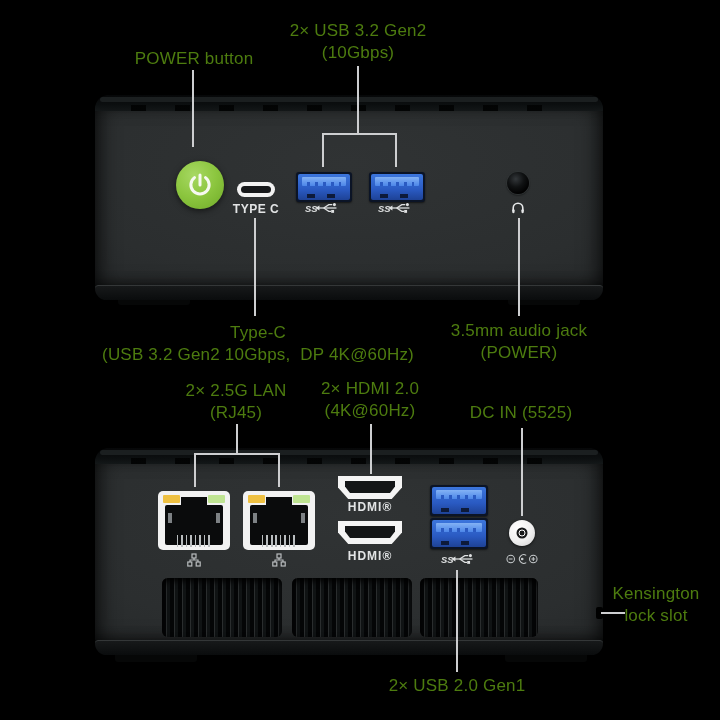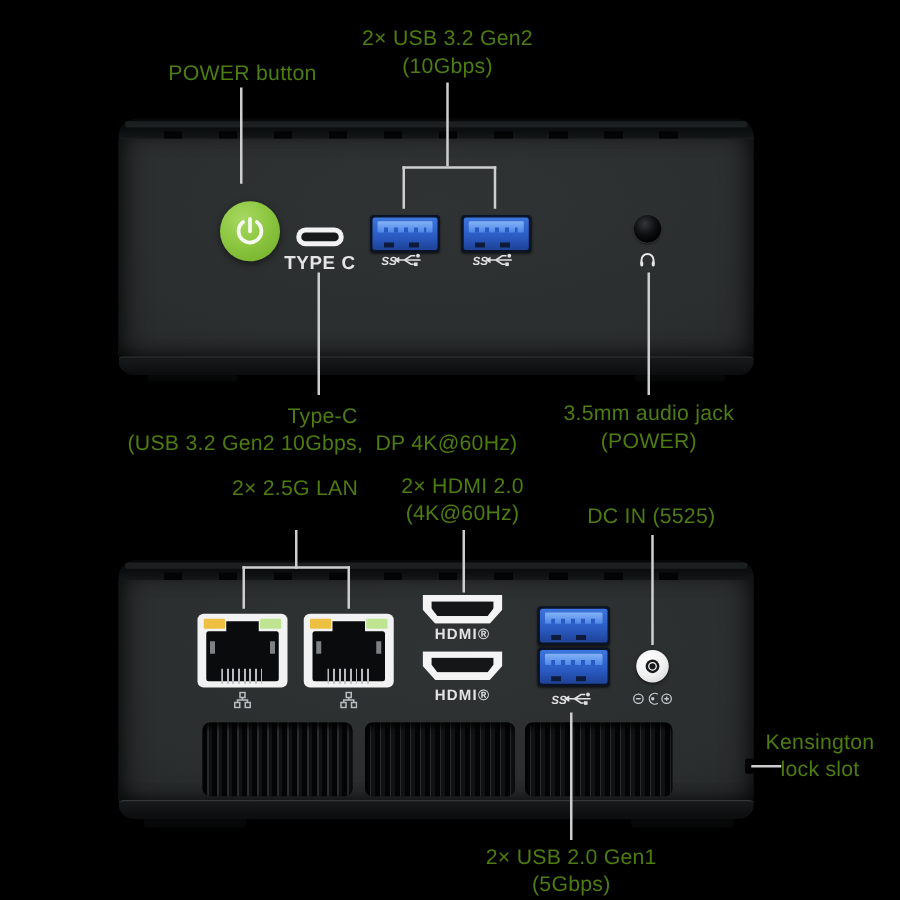--- a/index.html
+++ b/index.html
@@ -92,31 +92,31 @@
   <div class="label" style="left:78px;top:322px;width:360px;">
     <div>Type-C</div>
     <div>(USB 3.2 Gen2 10Gbps,&nbsp;&nbsp;DP 4K@60Hz)</div>
   </div>
   <div class="label" style="left:409px;top:320px;width:220px;">
     <div>3.5mm audio jack</div>
     <div>(POWER)</div>
   </div>
   <div class="label" style="left:126px;top:380px;width:220px;">
     <div>2× 2.5G LAN</div>
+    <div>(RJ45)</div>
   </div>
   <div class="label" style="left:260px;top:378px;width:220px;">
     <div>2× HDMI 2.0</div>
     <div>(4K@60Hz)</div>
   </div>
   <div class="label" style="left:411px;top:402px;width:220px;">
     <div>DC IN (5525)</div>
   </div>
   <div class="label" style="left:347px;top:675px;width:220px;">
     <div>2× USB 2.0 Gen1</div>
-    <div>(5Gbps)</div>
   </div>
   <div class="label" style="left:596px;top:583px;width:120px;">
     <div>Kensington</div>
     <div>lock slot</div>
   </div>
 
   <div class="vline" style="left:192px;top:70px;height:77px;"></div>
   <div class="vline" style="left:357px;top:66px;height:67px;"></div>
   <div class="hline" style="left:322px;top:133px;width:75px;"></div>
   <div class="vline" style="left:322px;top:133px;height:34px;"></div>
@@ -141,21 +141,21 @@
     <div class="dbottom"></div>
   </div>
 
   <div class="power-btn" style="left:176px;top:161px;">
     <svg viewBox="0 0 24 24" width="30" height="30" fill="none" stroke="#f6f9f1" stroke-width="2.4" stroke-linecap="round">
       <path d="M12 4 V12"></path>
       <path d="M7.6 6.1 A7.3 7.3 0 1 0 16.4 6.1"></path>
     </svg>
   </div>
   <div class="typec" style="left:237px;top:182px;width:38px;height:15px;"></div>
-  <div class="marking" style="left:226px;top:202px;width:60px;font-size:15px;letter-spacing:.5px;">TYPE C</div>
+  <div class="marking" style="left:226px;top:202px;width:60px;font-size:12px;letter-spacing:.5px;">TYPE C</div>
   <div class="usb" style="left:296px;top:172px;width:52px;height:26px;">
     <div class="inner">
         <div class="tab"></div>
         <div class="pads"></div>
       </div>
   </div>
   <div class="usb" style="left:369px;top:172px;width:52px;height:26px;">
     <div class="inner">
         <div class="tab"></div>
         <div class="pads"></div>

